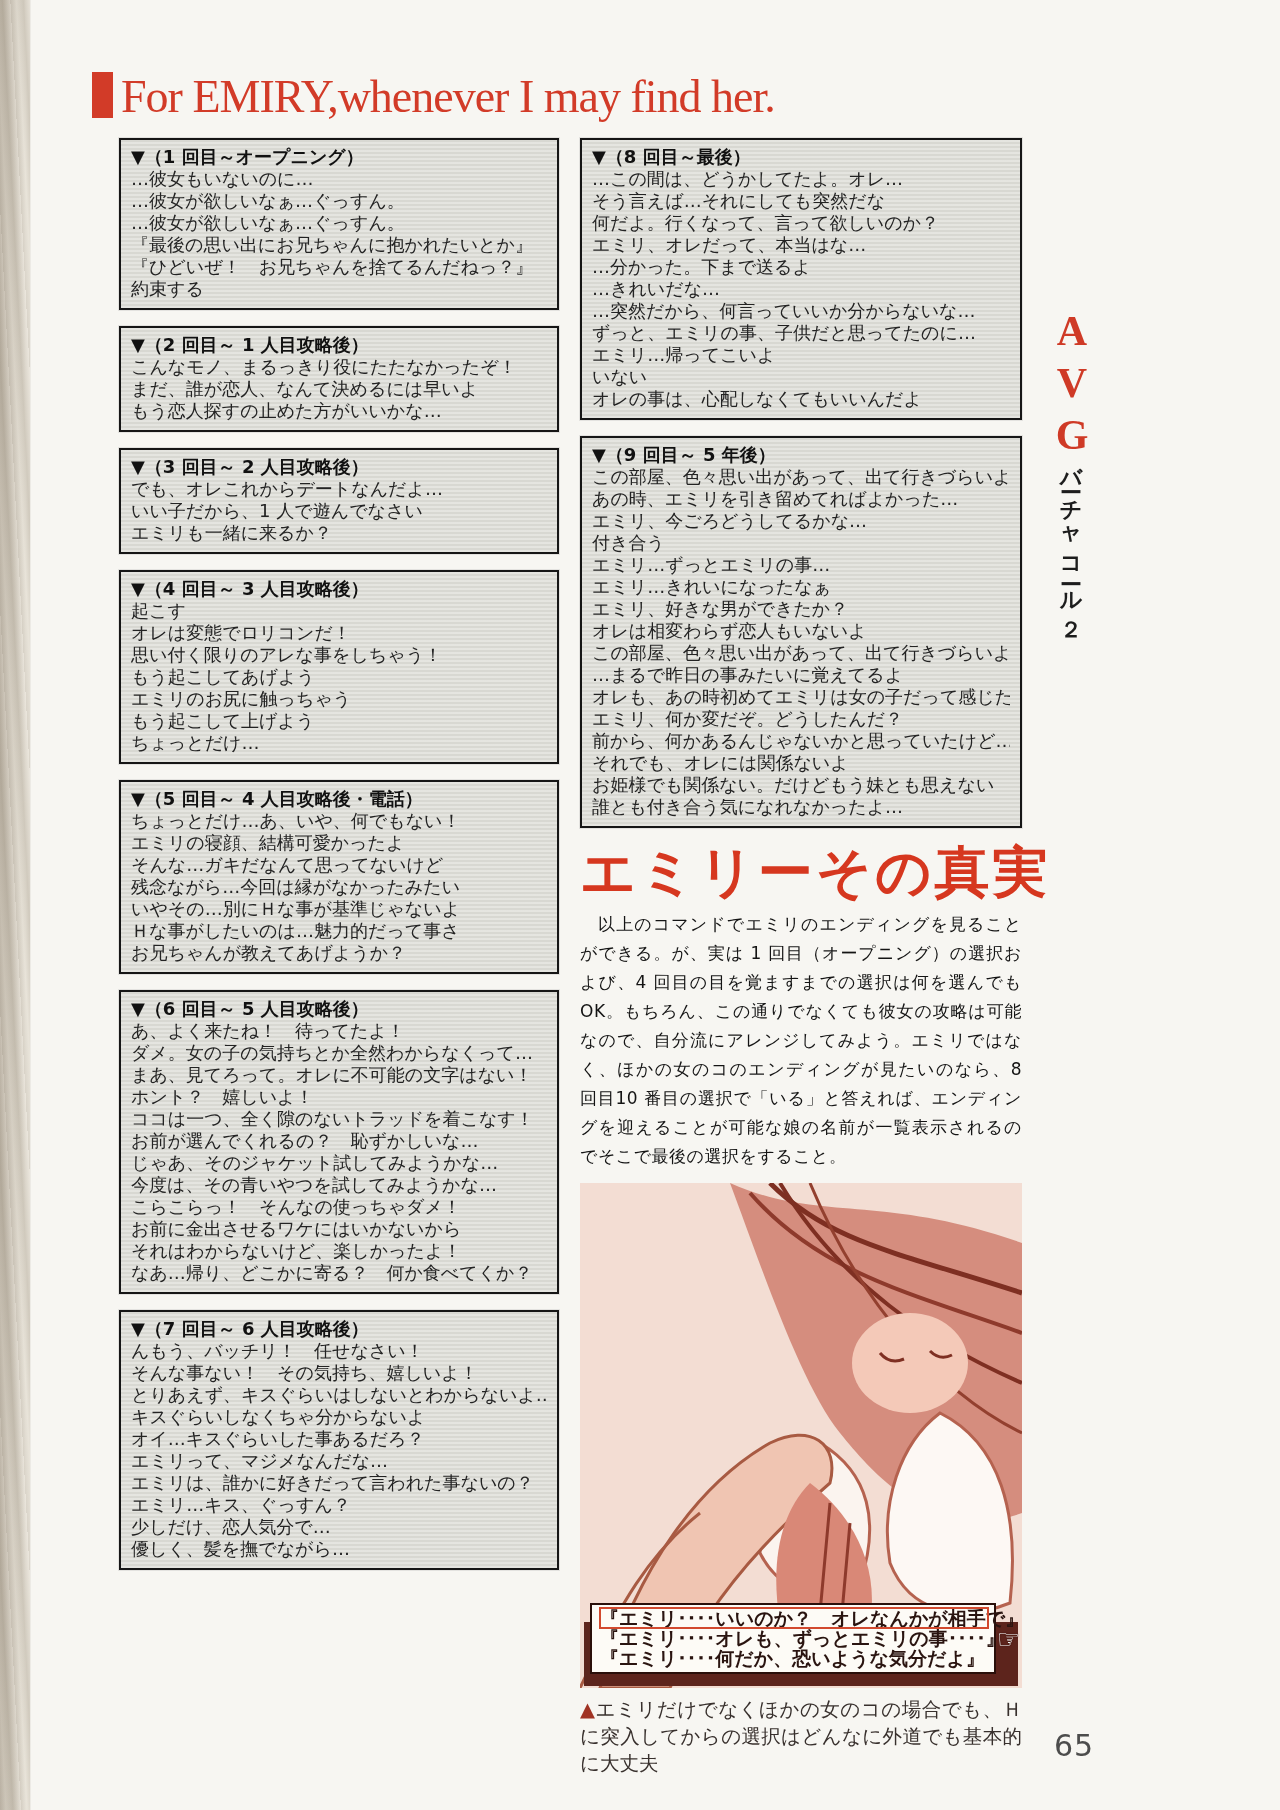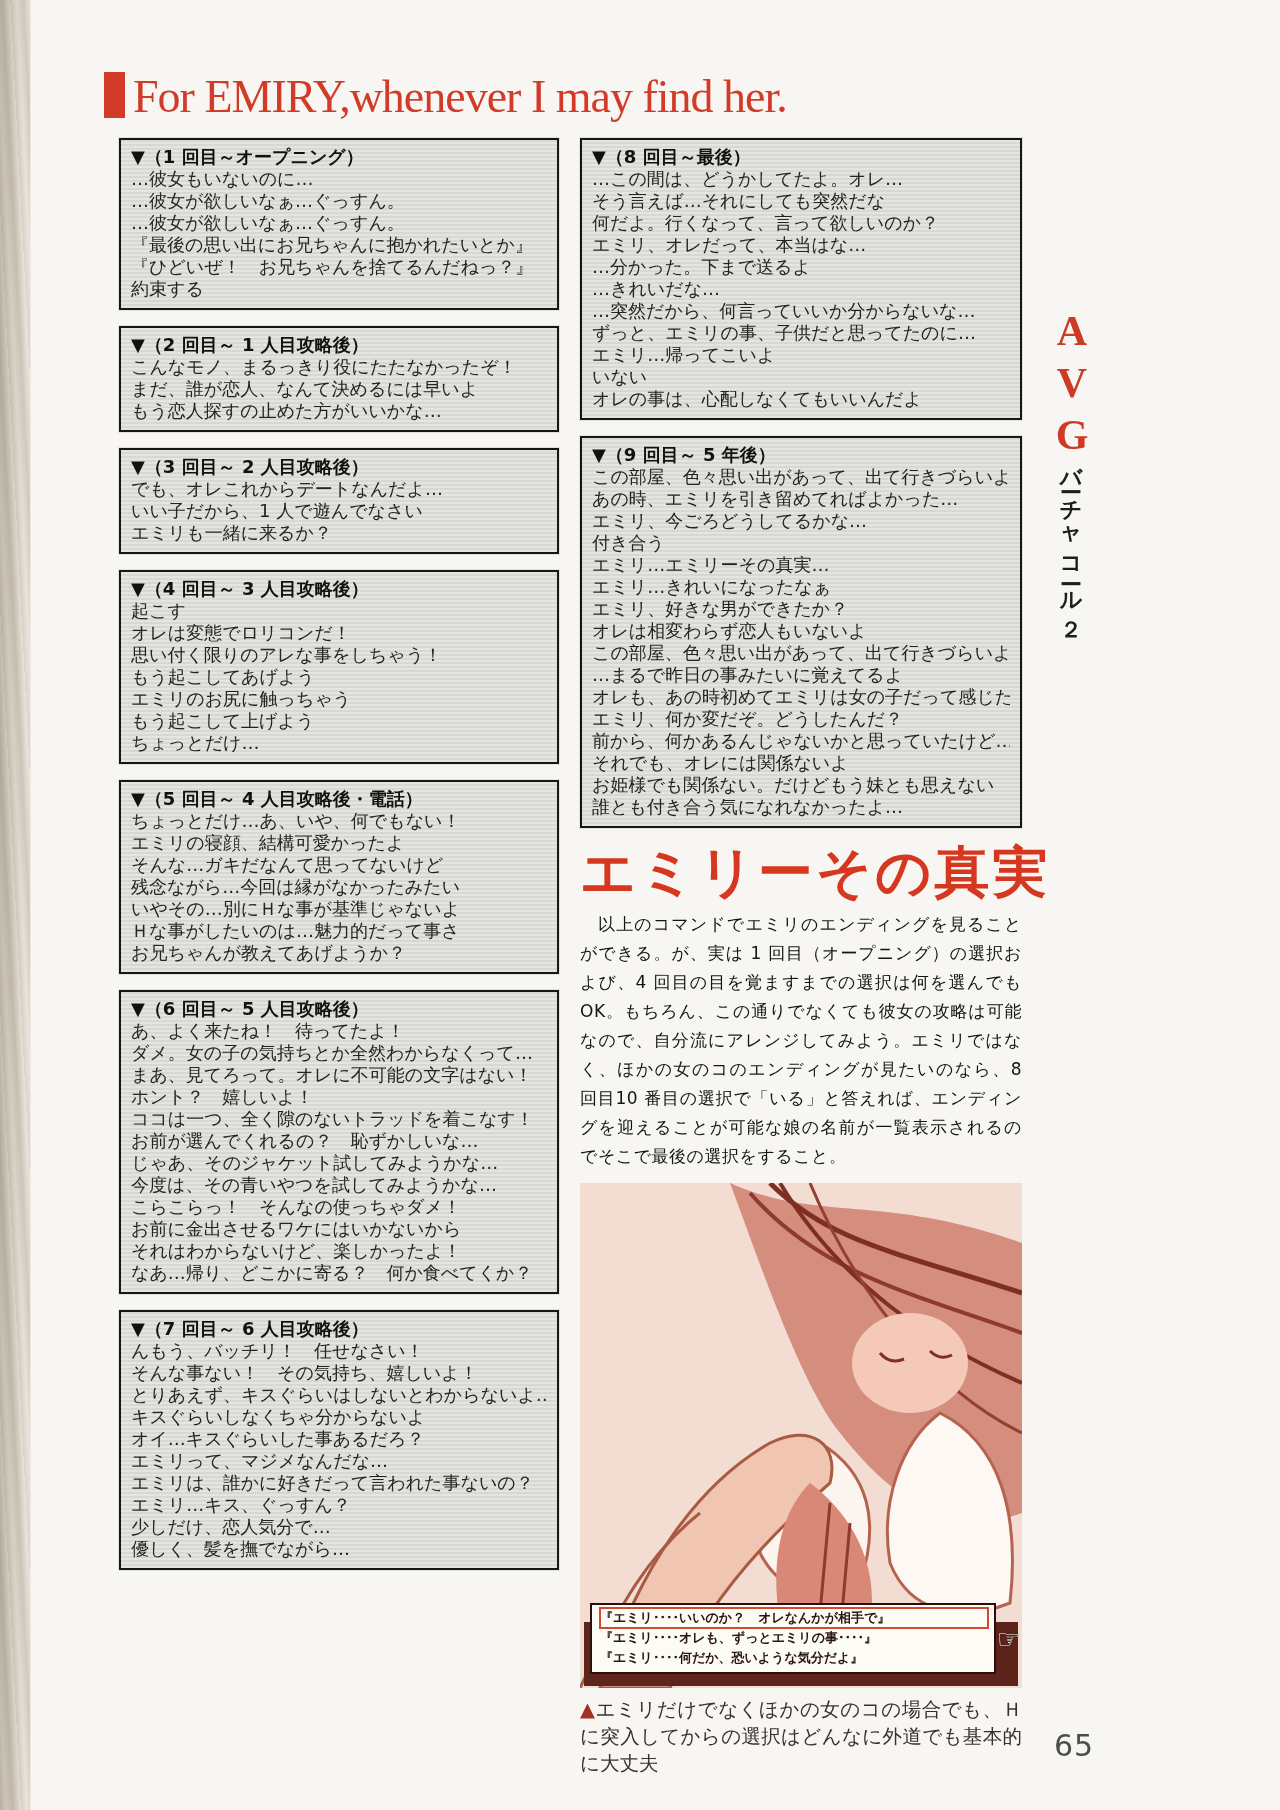--- a/index.html
+++ b/index.html
@@ -12,21 +12,21 @@
   
   .page-edge{
     position:absolute;left:0;top:0;width:30px;height:1810px;
     background:
       repeating-linear-gradient(87deg,#e3dfd8 0px,#f2efe9 6px,#d9d4cb 13px,#f4f1ec 21px),
       linear-gradient(90deg,#cfc9bf,#f5f3ee 85%);
     background-blend-mode:multiply;
     border-right:1px solid #eceae5;
   }
   
-  .title-row{position:absolute;left:104px;top:72px;width:900px;display:flex;align-items:flex-start;}
+  .title-row{position:absolute;left:92px;top:72px;width:900px;display:flex;align-items:flex-start;}
   .title-block{width:21px;height:46px;background:#d23b28;margin-right:8px;flex:none;}
   .title-text{
     font-family:"Liberation Serif","DejaVu Serif",serif;
     font-size:46px;line-height:50px;color:#d23b28;
     letter-spacing:-1px;white-space:nowrap;font-weight:500;
   }
   
   .col{position:absolute;top:138px;}
   .col-left{left:119px;width:440px;}
   .col-right{left:580px;width:442px;}
@@ -53,21 +53,21 @@
     letter-spacing:.5px;
   }
   
   .shot{position:relative;width:442px;height:505px;margin-top:12px;background:#f3ddd3;overflow:hidden;}
   .shot svg{position:absolute;left:0;top:0;}
   .shot-band{position:absolute;left:4px;right:4px;bottom:2px;height:64px;background:#5d241c;}
   .dialog{
     position:absolute;left:10px;right:26px;bottom:14px;
     background:#fdfbf6;border:2px solid #2a0f0a;
     padding:3px 6px 4px 8px;
-    font-size:13px;line-height:20px;color:#2a1410;font-weight:bold;
+    font-size:19px;line-height:20px;color:#2a1410;font-weight:bold;
   }
   .dialog .dlg-line{white-space:nowrap;}
   .dialog .dlg-line.selected{outline:2px solid #d2492e;outline-offset:-1px;}
   .dialog-hand{
     position:absolute;right:2px;bottom:34px;font-size:26px;color:#fff;
     text-shadow:0 0 2px #3a120b,0 0 1px #3a120b;z-index:3;
   }
   
   .caption{margin-top:8px;font-size:19.5px;line-height:27px;color:#38302d;text-align:justify;}
   .caption .cap-marker{color:#a03324;}
@@ -185,21 +185,21 @@
         <div class="cmd-line">エミリ…帰ってこいよ</div>
         <div class="cmd-line">いない</div>
         <div class="cmd-line">オレの事は、心配しなくてもいいんだよ</div>
       </div>
       <div class="cmd-box">
         <div class="cmd-header">▼（9 回目～ 5 年後）</div>
         <div class="cmd-line">この部屋、色々思い出があって、出て行きづらいよ…</div>
         <div class="cmd-line">あの時、エミリを引き留めてればよかった…</div>
         <div class="cmd-line">エミリ、今ごろどうしてるかな…</div>
         <div class="cmd-line">付き合う</div>
-        <div class="cmd-line">エミリ…エミリーその真実…</div>
+        <div class="cmd-line">エミリ…ずっとエミリの事…</div>
         <div class="cmd-line">エミリ…きれいになったなぁ</div>
         <div class="cmd-line">エミリ、好きな男ができたか？</div>
         <div class="cmd-line">オレは相変わらず恋人もいないよ</div>
         <div class="cmd-line">この部屋、色々思い出があって、出て行きづらいよ</div>
         <div class="cmd-line">…まるで昨日の事みたいに覚えてるよ</div>
         <div class="cmd-line">オレも、あの時初めてエミリは女の子だって感じた</div>
         <div class="cmd-line">エミリ、何か変だぞ。どうしたんだ？</div>
         <div class="cmd-line">前から、何かあるんじゃないかと思っていたけど…</div>
         <div class="cmd-line">それでも、オレには関係ないよ</div>
         <div class="cmd-line">お姫様でも関係ない。だけどもう妹とも思えない</div>

